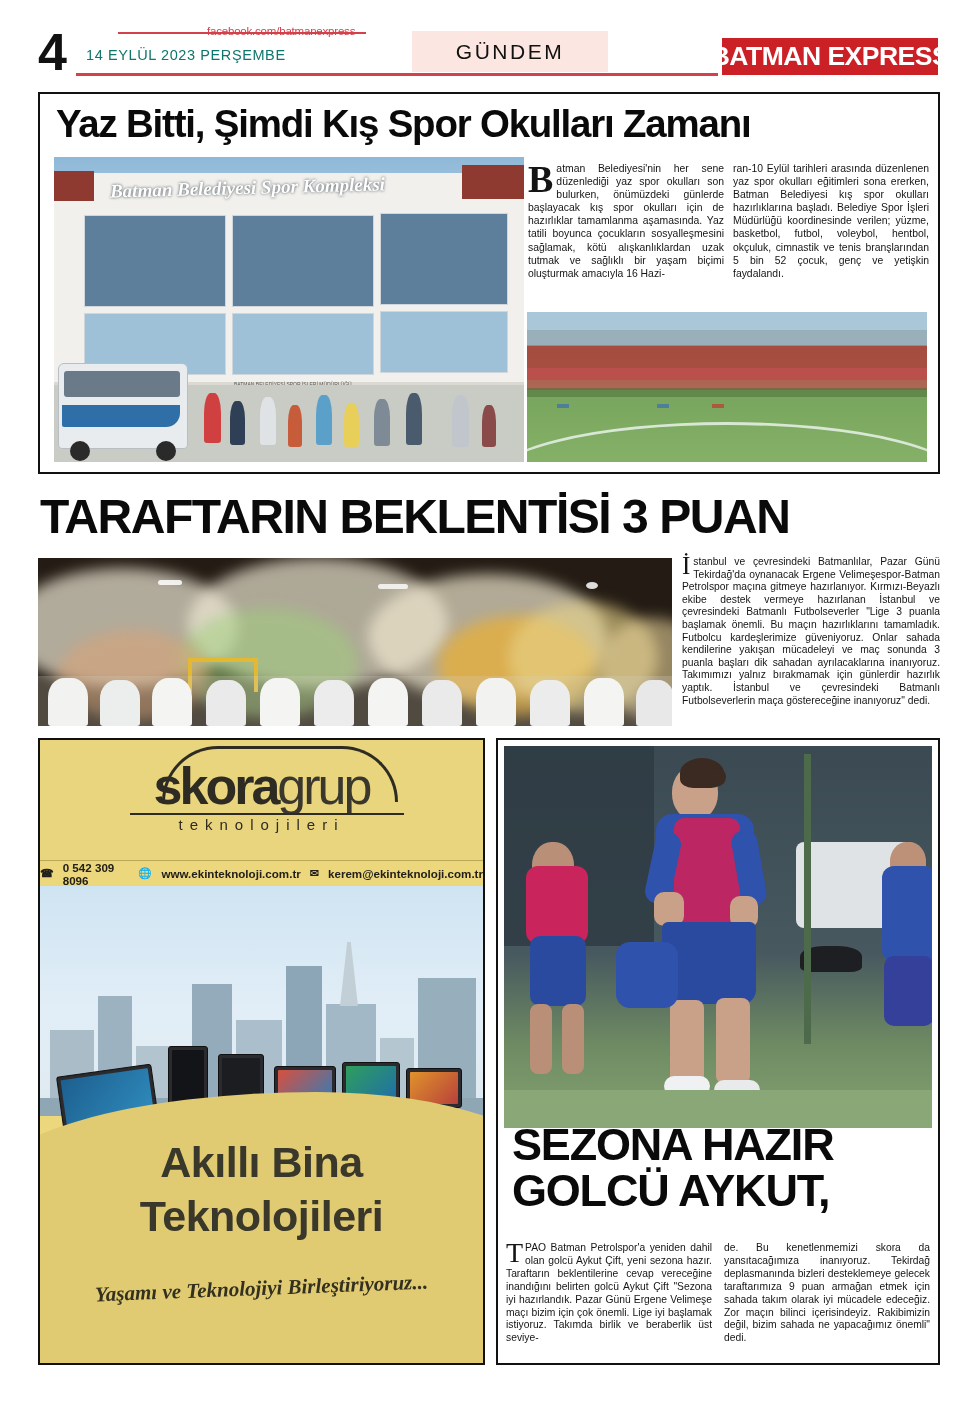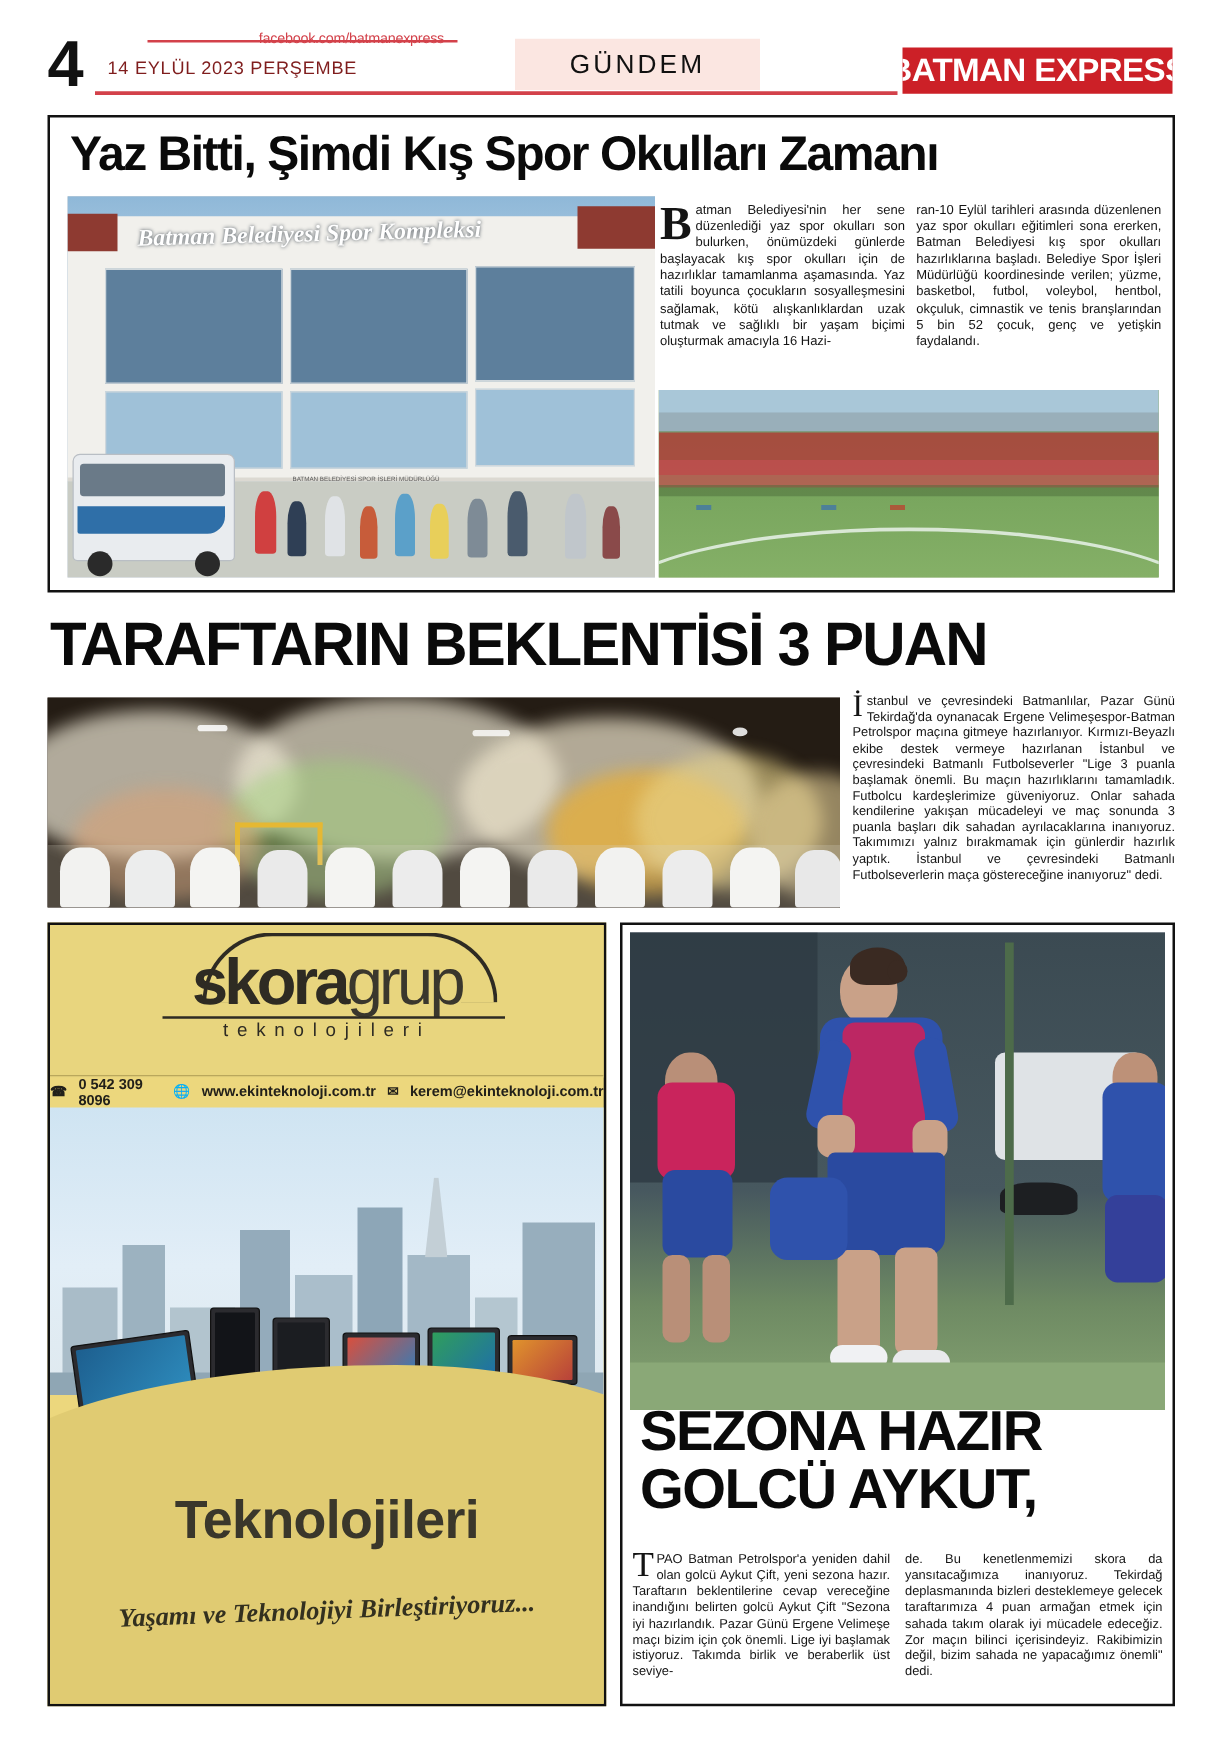--- a/index.html
+++ b/index.html
@@ -50,21 +50,21 @@
     color: #d3414a;
     letter-spacing: -0.2px;
     font-family: "Liberation Sans", sans-serif;
   }
   .date-text {
     position: absolute;
     left: 86px; top: 47px;
     font-size: 14.5px;
     font-weight: normal;
     letter-spacing: 0.6px;
-    color: #7f1d1d;
+    color: #0f766e;
     font-family: "Liberation Sans", sans-serif;
   }
   .rule-bottom {
     position: absolute;
     left: 76px; top: 73px;
     width: 642px; height: 3px;
     background: #d3414a;
   }
   .section-tab {
     position: absolute;
@@ -564,20 +564,21 @@
       </div>
       <div class="dev" style="left:364px;top:74px;width:58px;height:44px">
         <div class="scr" style="background:linear-gradient(135deg,#2f9e5c,#e0b12c)"></div>
       </div>
       <div class="dev" style="left:148px;top:86px;width:66px;height:48px;transform:rotate(6deg)">
         <div class="scr" style="background:linear-gradient(135deg,#1f6fa8,#45b0d8)"></div>
       </div>
     </div>
 
     <div class="ad-curve"></div>
+    <div class="ad-h1">Akıllı Bina</div>
     <div class="ad-h2">Teknolojileri</div>
     <div class="ad-slogan">Yaşamı ve Teknolojiyi Birleştiriyoruz...</div>
   </div>
 
   <div class="box3">
     <div class="photo-player">
       <div style="position:absolute;inset:0;background:linear-gradient(#3b4a52 0%,#47585f 54%,#6e8a63 78%,#86a472 100%)"></div>
       <div style="position:absolute;left:0;top:0;width:150px;height:200px;background:#2d3a42;opacity:.8"></div>
       <div style="position:absolute;left:292px;top:96px;width:120px;height:86px;background:#dfe3e6;border-radius:8px"></div>
       <div style="position:absolute;left:296px;top:200px;width:62px;height:26px;background:#1d1f22;border-radius:40% 40% 20% 20%"></div>
@@ -613,17 +614,17 @@
 
     <div class="headline3">
       <div>SEZONA HAZIR</div>
       <div>GOLCÜ AYKUT,</div>
     </div>
 
     <div class="col3a">
       <p class="body-text3 dropcap3">TPAO Batman Petrolspor'a yeniden dahil olan golcü Aykut Çift, yeni sezona hazır. Taraftarın beklentilerine cevap vereceğine inandığını belirten golcü Aykut Çift "Sezona iyi hazırlandık. Pazar Günü Ergene Velimeşe maçı bizim için çok önemli. Lige iyi başlamak istiyoruz. Takımda birlik ve beraberlik üst seviye-</p>
     </div>
     <div class="col3b">
-      <p class="body-text3">de. Bu kenetlenmemizi skora da yansıtacağımıza inanıyoruz. Tekirdağ deplasmanında bizleri desteklemeye gelecek taraftarımıza 4 puan armağan etmek için sahada takım olarak iyi mücadele edeceğiz. Zor maçın bilinci içerisindeyiz. Rakibimizin değil, bizim sahada ne yapacağımız önemli" dedi.</p>
+      <p class="body-text3">de. Bu kenetlenmemizi skora da yansıtacağımıza inanıyoruz. Tekirdağ deplasmanında bizleri desteklemeye gelecek taraftarımıza 9 puan armağan etmek için sahada takım olarak iyi mücadele edeceğiz. Zor maçın bilinci içerisindeyiz. Rakibimizin değil, bizim sahada ne yapacağımız önemli" dedi.</p>
     </div>
   </div>
 
 </div>
 
 </body></html>

